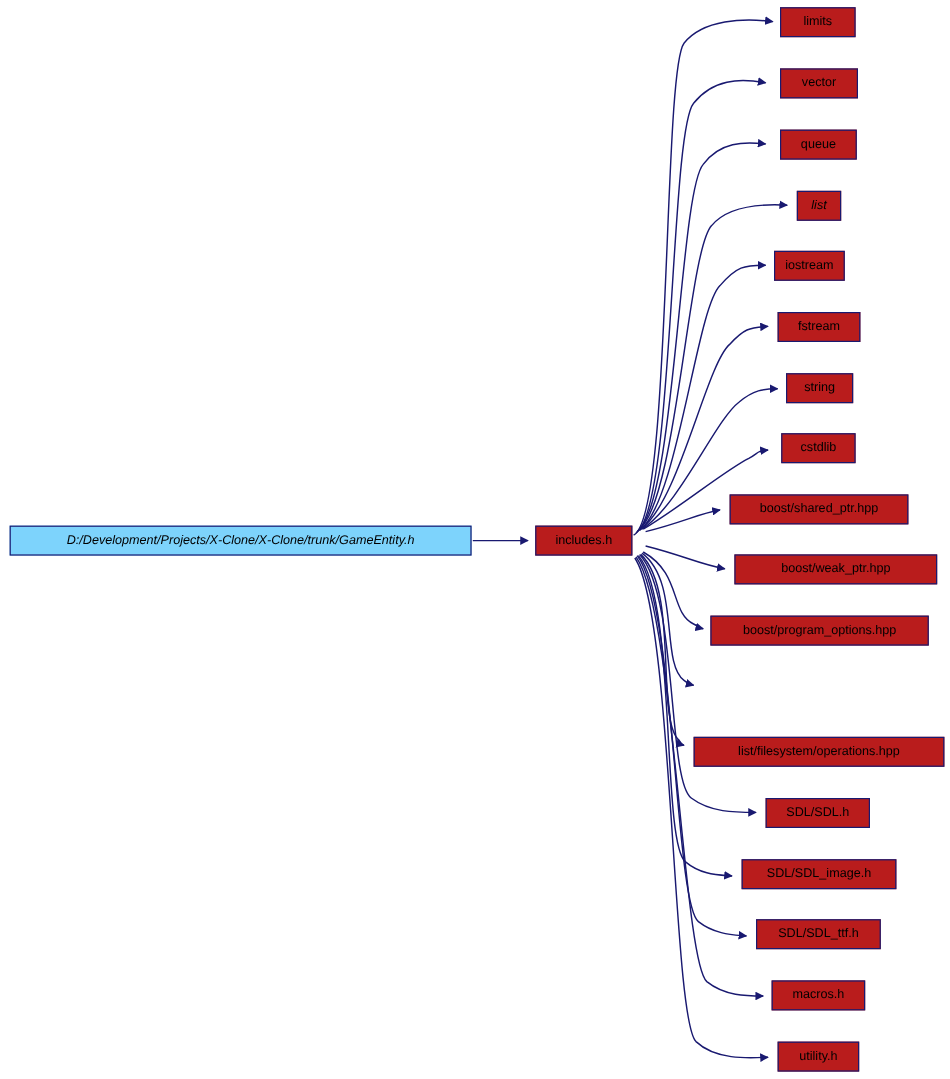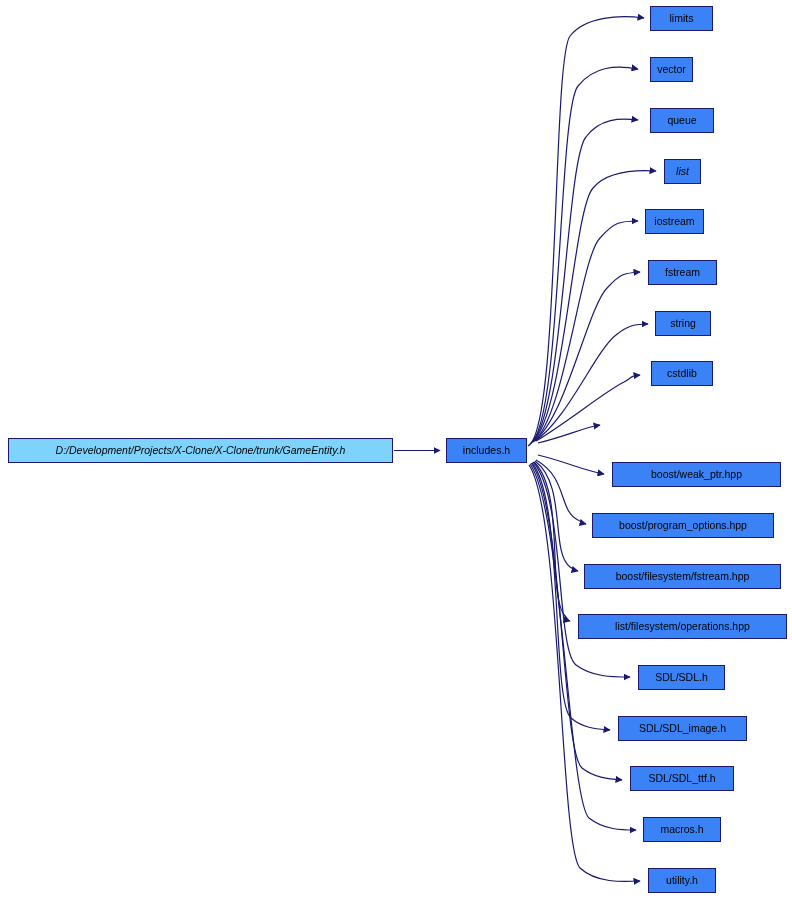--- a/index.html
+++ b/index.html
@@ -20,21 +20,21 @@
     left: 0;
     top: 0;
     width: 792px;
     height: 899px;
     pointer-events: none;
   }
   .node {
     position: absolute;
     box-sizing: border-box;
     border: 1px solid #191970;
-    background: #3b82f6;
+    background: #b91c1c;
     color: #000000;
     font-size: 10.5px;
     line-height: 1;
     display: flex;
     align-items: center;
     justify-content: center;
     white-space: nowrap;
     height: 25px;
   }
   .node.root {
@@ -76,30 +76,30 @@
       <path d="M 530 464 C 562 508 569 800 589 818 C 604 830 622 830 636 830"></path>
       <path d="M 529 465 C 561 512 560 848 580 868 C 596 883 622 882 640 881"></path>
     </g>
   </svg>
 
   <div class="node root" style="left:8px; top:438px; width:385px;">D:/Development/Projects/X-Clone/X-Clone/trunk/GameEntity.h</div>
 
   <div class="node" style="left:446px; top:438px; width:81px;">includes.h</div>
 
   <div class="node" style="left:650px; top:6px; width:63px;">limits</div>
-  <div class="node" style="left:650px; top:57px; width:43px;">vector</div>
+  <div class="node" style="left:650px; top:57px; width:65px;">vector</div>
   <div class="node" style="left:650px; top:108px; width:64px;">queue</div>
   <div class="node" style="left:664px; top:159px; width:37px;font-style:italic;">list</div>
   <div class="node" style="left:645px; top:209px; width:59px;">iostream</div>
   <div class="node" style="left:648px; top:260px; width:69px;">fstream</div>
   <div class="node" style="left:655px; top:311px; width:56px;">string</div>
   <div class="node" style="left:651px; top:361px; width:62px;">cstdlib</div>
+  <div class="node" style="left:608px; top:412px; width:149px;">boost/shared_ptr.hpp</div>
   <div class="node" style="left:612px; top:462px; width:169px;">boost/weak_ptr.hpp</div>
   <div class="node" style="left:592px; top:513px; width:182px;">boost/program_options.hpp</div>
-  <div class="node" style="left:584px; top:564px; width:197px;">boost/filesystem/fstream.hpp</div>
   <div class="node" style="left:578px; top:614px; width:209px;">list/filesystem/operations.hpp</div>
   <div class="node" style="left:638px; top:665px; width:87px;">SDL/SDL.h</div>
   <div class="node" style="left:618px; top:716px; width:129px;">SDL/SDL_image.h</div>
   <div class="node" style="left:630px; top:766px; width:104px;">SDL/SDL_ttf.h</div>
   <div class="node" style="left:643px; top:817px; width:78px;">macros.h</div>
   <div class="node" style="left:648px; top:868px; width:68px;">utility.h</div>
 
 </div>
 
 </body></html>

